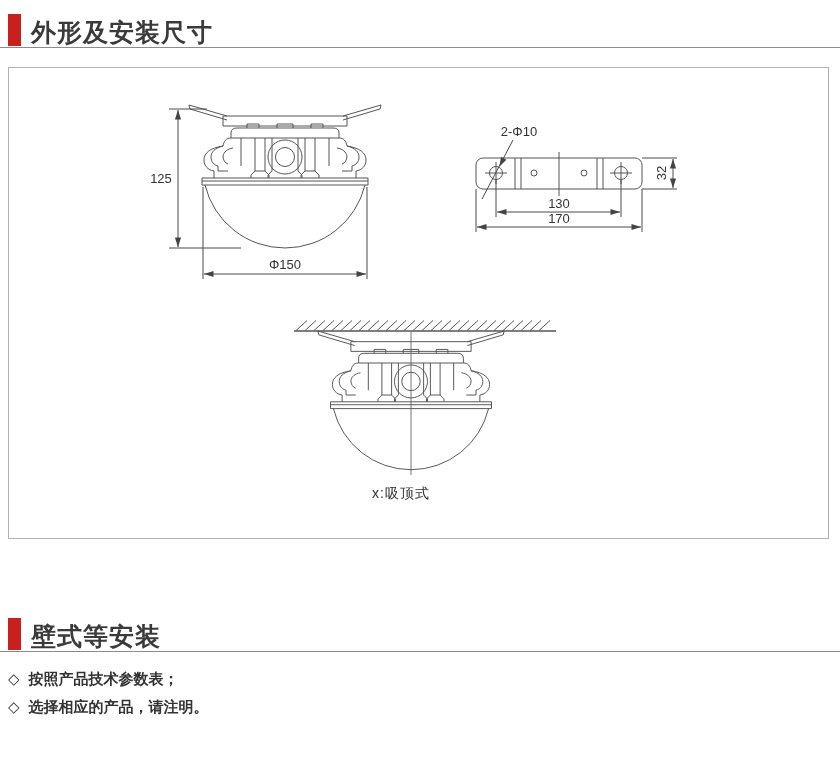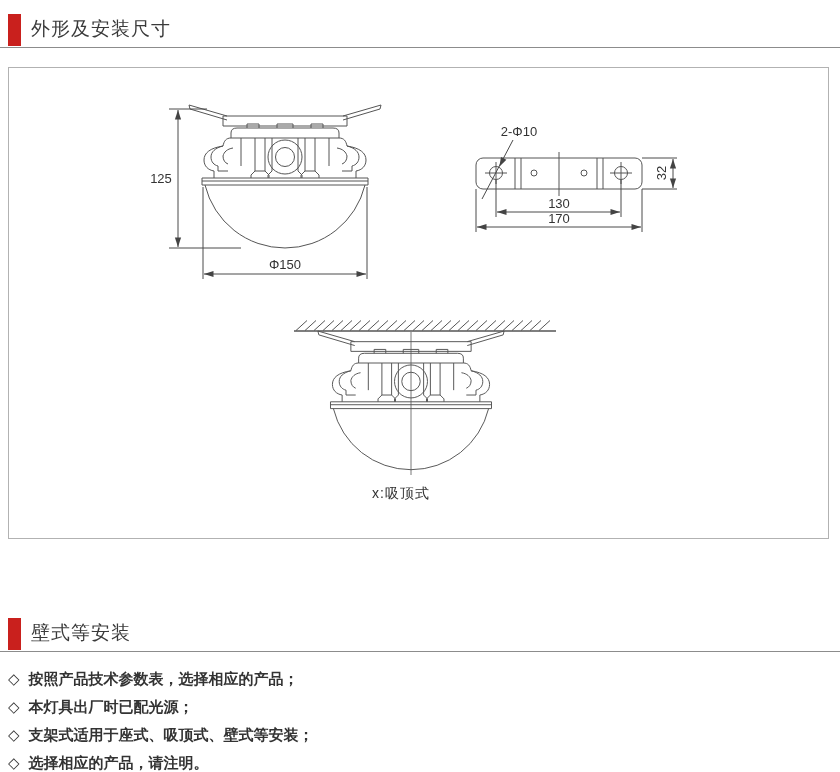--- a/index.html
+++ b/index.html
@@ -1,21 +1,21 @@
 <!DOCTYPE html>
 <html><head>
 <meta charset="utf-8">
 <style>
   * { margin: 0; padding: 0; box-sizing: border-box; }
   html, body { width: 840px; height: 772px; background: #ffffff; overflow: hidden; }
   body { position: relative; font-family: "Liberation Sans", "DejaVu Sans", sans-serif; }
 
   .section-header { position: absolute; left: 0; width: 840px; }
   .accent-bar { position: absolute; left: 8px; top: 0; width: 13px; height: 32px; background: #c9201d; }
-  .section-title { position: absolute; left: 31px; top: 2px; font-size: 19px; font-weight: normal; color: #3a3a3a; letter-spacing: 1px; }
+  .section-title { position: absolute; left: 31px; top: 2px; font-size: 25px; font-weight: bold; color: #3a3a3a; letter-spacing: 1px; }
   .section-rule { position: absolute; left: 0; top: 33px; width: 840px; border-top: 1px solid #8c8c8c; }
 
   #hdr-dimensions { top: 14px; }
   #hdr-ordering   { top: 618px; }
 
   .drawing-box { position: absolute; left: 8px; top: 67px; width: 821px; height: 472px; border: 1px solid #b2b2b2; background: #fff; }
   .drawing-box svg { display: block; }
 
   svg text { font-family: "Liberation Sans", "DejaVu Sans", sans-serif; fill: #333; }
   .dim-text { font-size: 13px; }
@@ -156,24 +156,18 @@
 </div>
 
 <div class="section-header" id="hdr-ordering">
   <div class="accent-bar"></div>
   <div class="section-title">壁式等安装</div>
   <div class="section-rule"></div>
 </div>
 
 <div class="order-list">
   <div class="order-item">
-    <span class="bullet">◇</span><span>按照产品技术参数表，选择相应的产品；</span>
-  </div>
-  <div class="order-item">
-    <span class="bullet">◇</span><span>本灯具出厂时已配光源；</span>
-  </div>
-  <div class="order-item">
-    <span class="bullet">◇</span><span>支架式适用于座式、吸顶式、壁式等安装；</span>
+    <span class="bullet">◇</span><span>按照产品技术参数表；</span>
   </div>
   <div class="order-item">
     <span class="bullet">◇</span><span>选择相应的产品，请注明。</span>
   </div>
 </div>
 
 </body></html>

